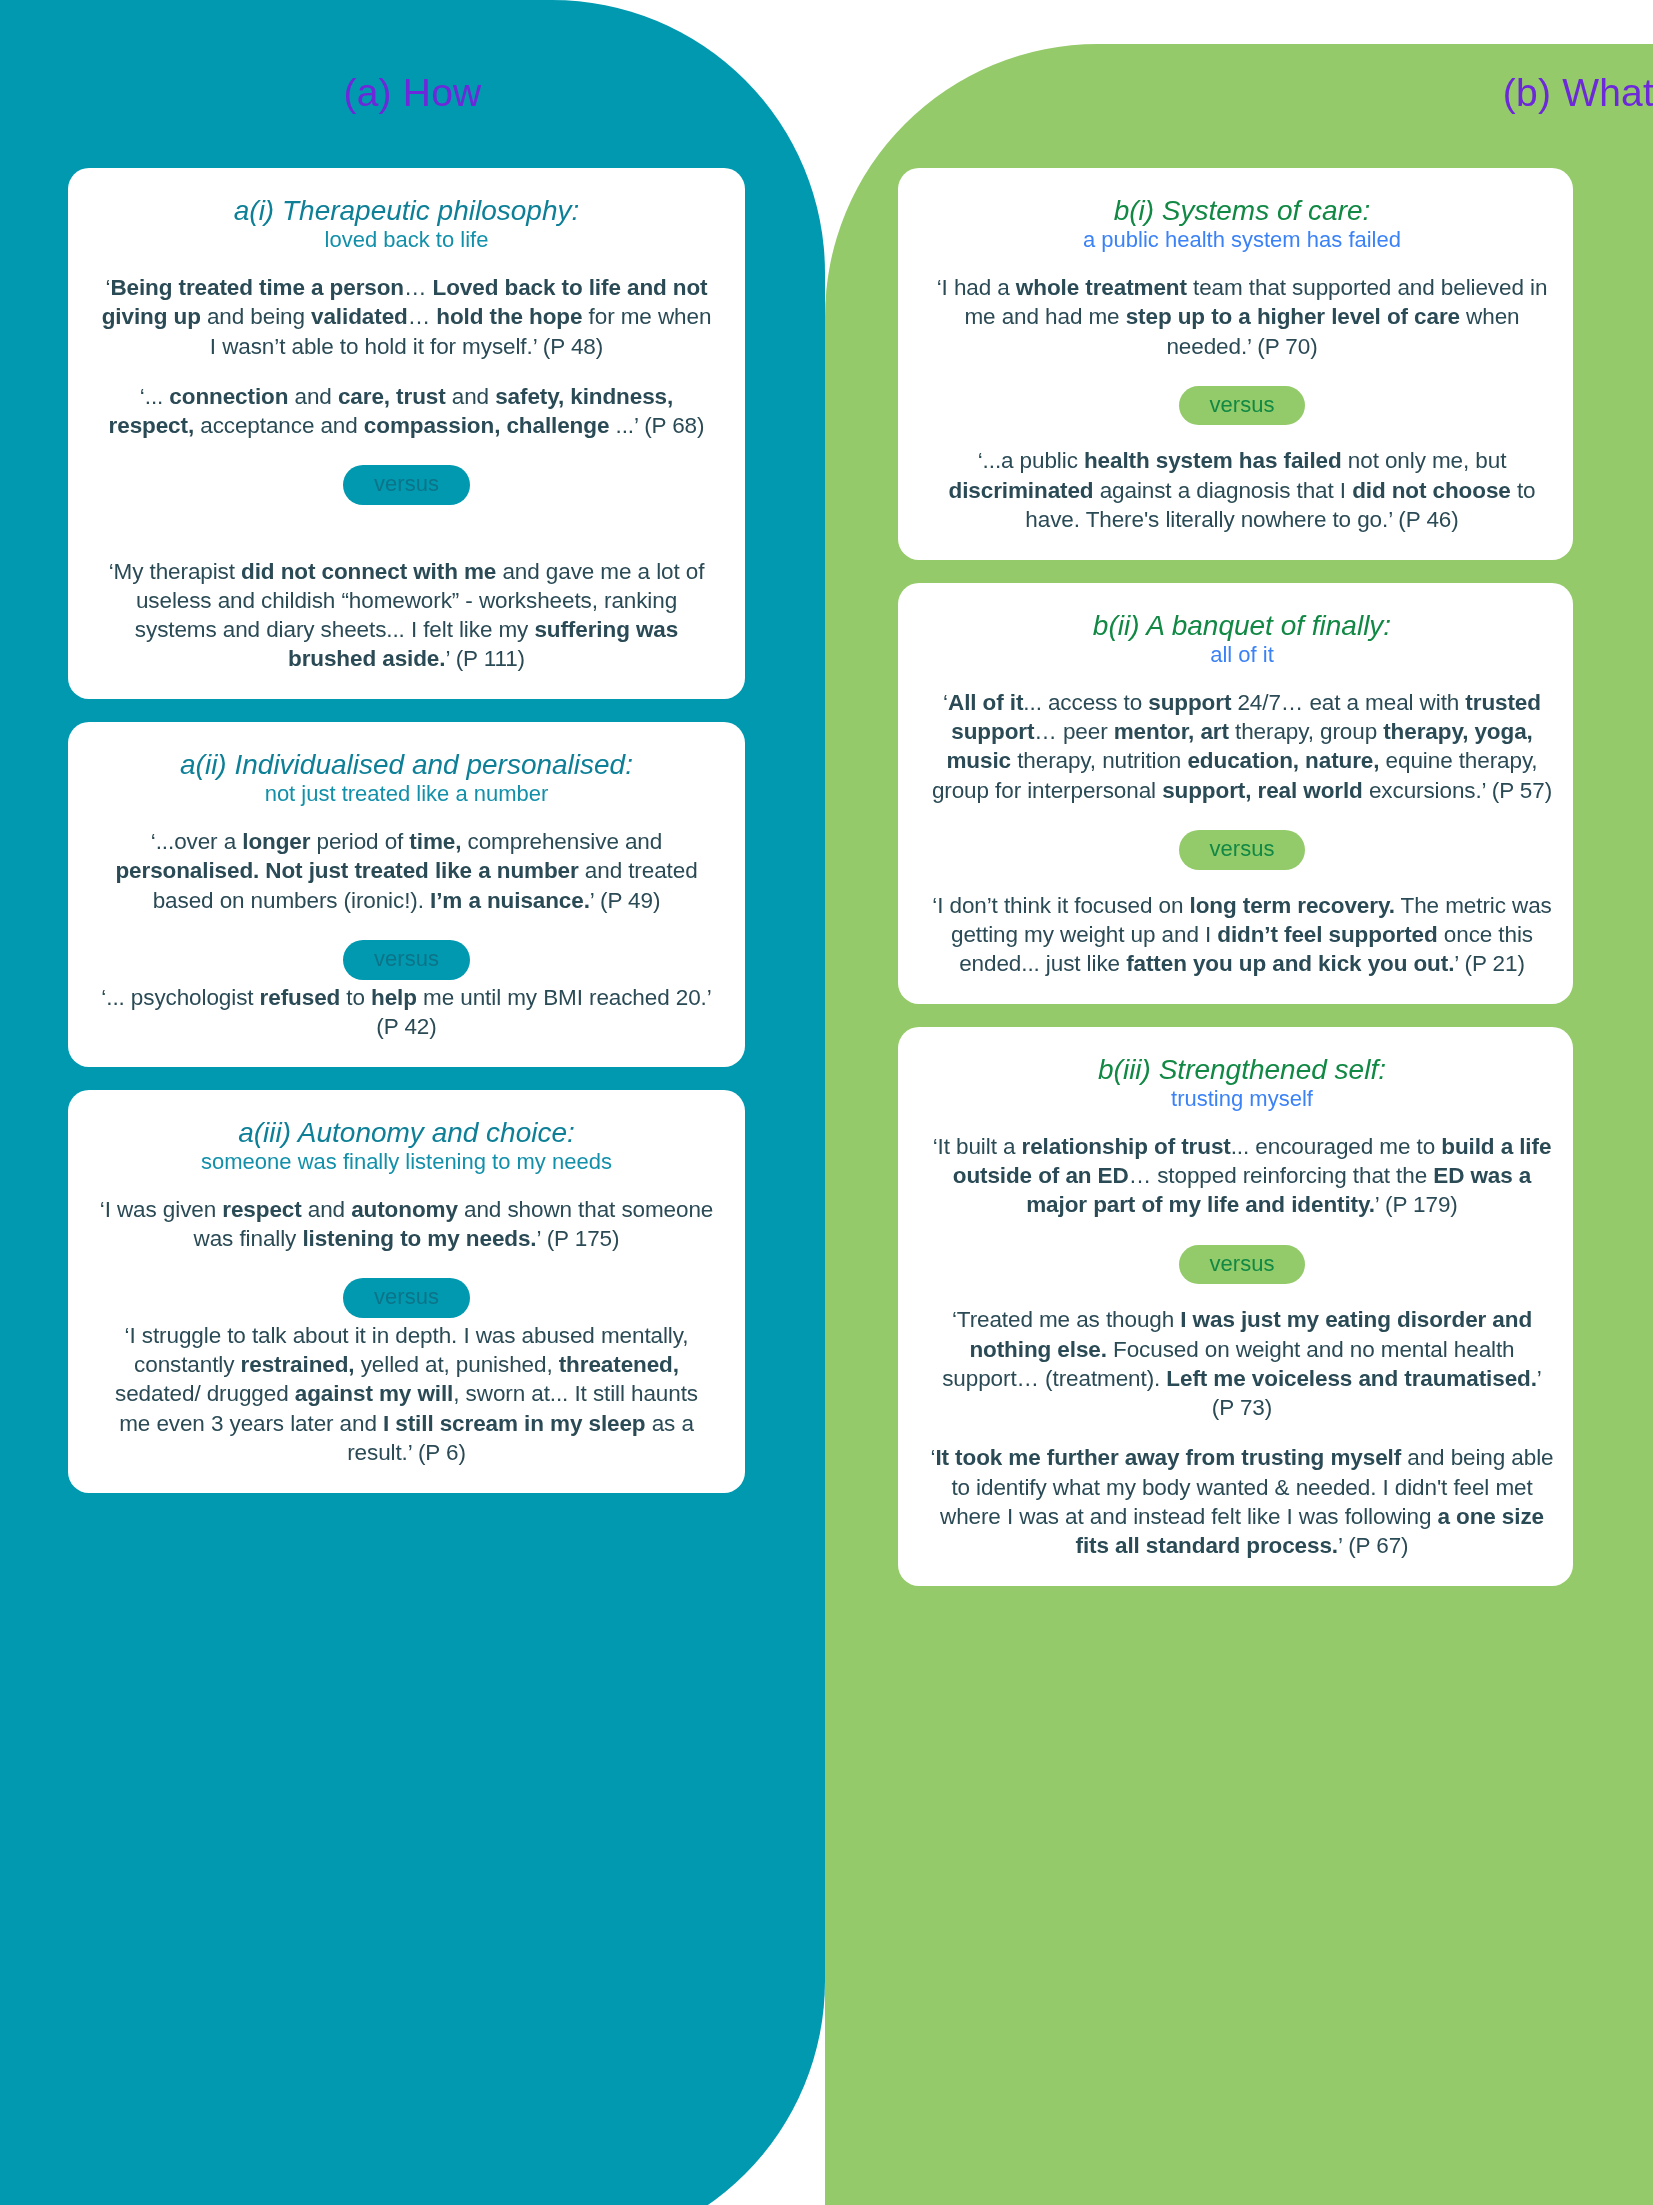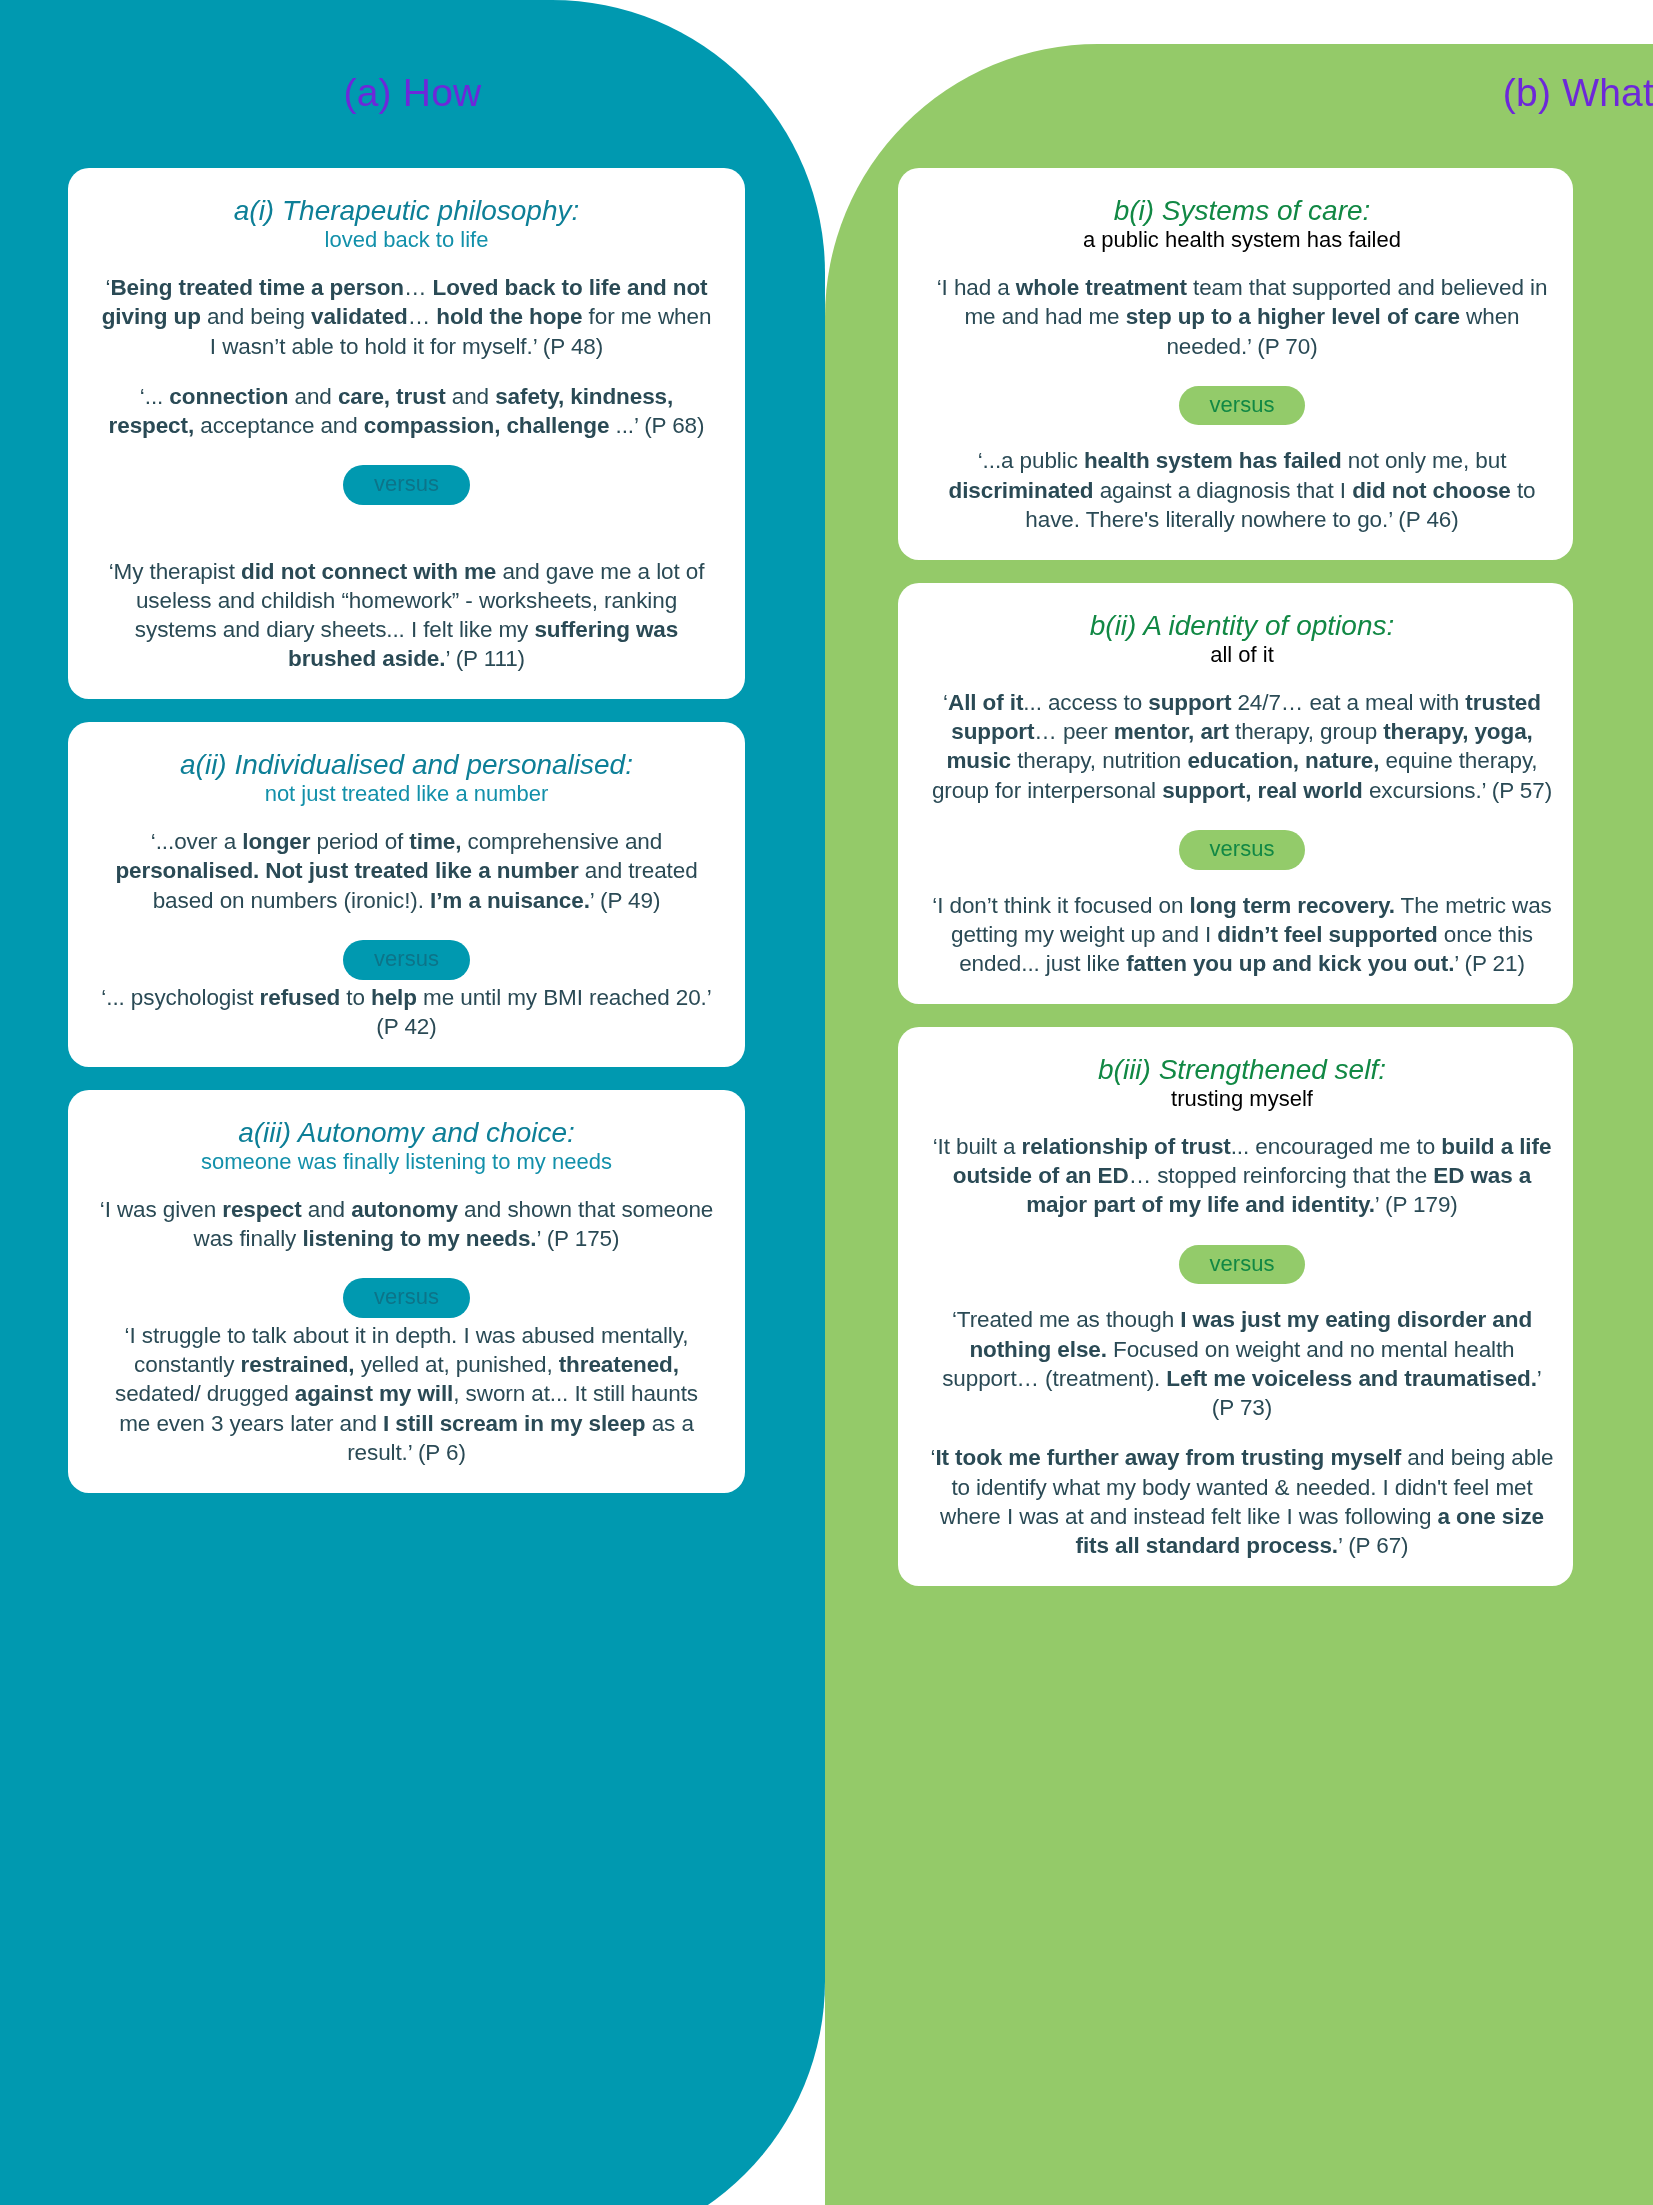--- a/index.html
+++ b/index.html
@@ -78,21 +78,21 @@
     font-style: italic;
   }
   .card-subheading {
     font-size: 22px;
     line-height: 1.08;
     font-weight: 400;
   }
   .teal-head    { color: #0D7F97; }
   .teal-sub     { color: #1290AA; }
   .green-head   { color: #118844; }
-  .green-sub    { color: #000000; }
+  .green-sub    { color: #3b82f6; }
 
   
   .quote {
     font-size: 22.5px;
     line-height: 1.30;
     color: #2A4A55;
     font-weight: 400;
     margin-top: 21px;
     letter-spacing: -0.1px;
   }
@@ -185,21 +185,21 @@
       <div class="quote">‘I had a <b>whole treatment</b> team that supported and believed in me and had me <b>step up to a higher level of care</b> when needed.’ (P 70)</div>
 
       <div class="versus-wrap">
         <span class="versus versus-green">versus</span>
       </div>
 
       <div class="quote">‘...a public <b>health system has failed</b> not only me, but <b>discriminated</b> against a diagnosis that I <b>did not choose</b> to have. There's literally nowhere to go.’ (P 46)</div>
     </div>
 
     <div class="card">
-      <div class="card-heading green-head">b(ii) A identity of options:</div>
+      <div class="card-heading green-head">b(ii) A banquet of finally:</div>
       <div class="card-subheading green-sub">all of it</div>
 
       <div class="quote">‘<b>All of it</b>... access to <b>support</b> 24/7… eat a meal with <b>trusted support</b>… peer <b>mentor, art</b> therapy, group <b>therapy, yoga, music</b> therapy, nutrition <b>education, nature,</b> equine therapy, group for interpersonal <b>support, real world</b> excursions.’ (P 57)</div>
 
       <div class="versus-wrap">
         <span class="versus versus-green">versus</span>
       </div>
 
       <div class="quote">‘I don’t think it focused on <b>long term recovery.</b> The metric was getting my weight up and I <b>didn’t feel supported</b> once this ended... just like <b>fatten you up and kick you out.</b>’ (P 21)</div>
     </div>

